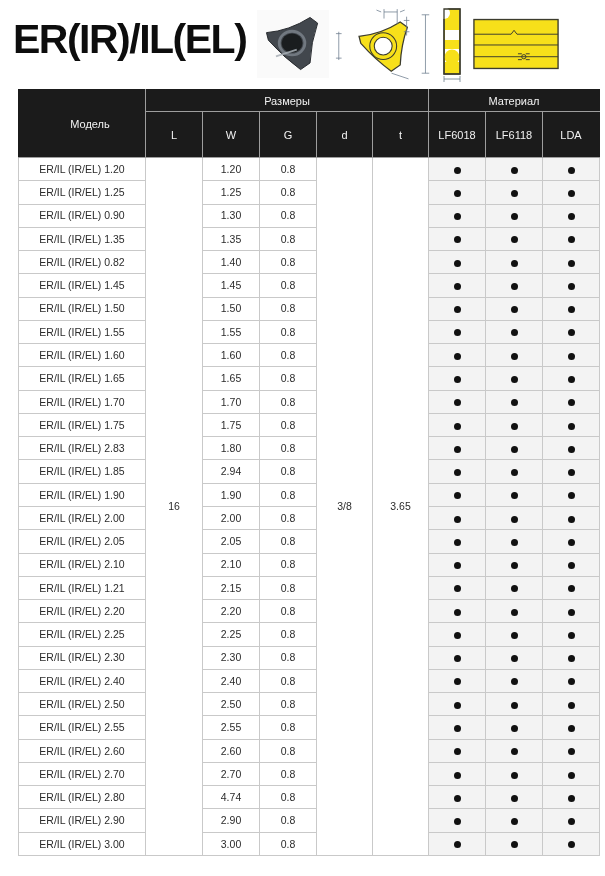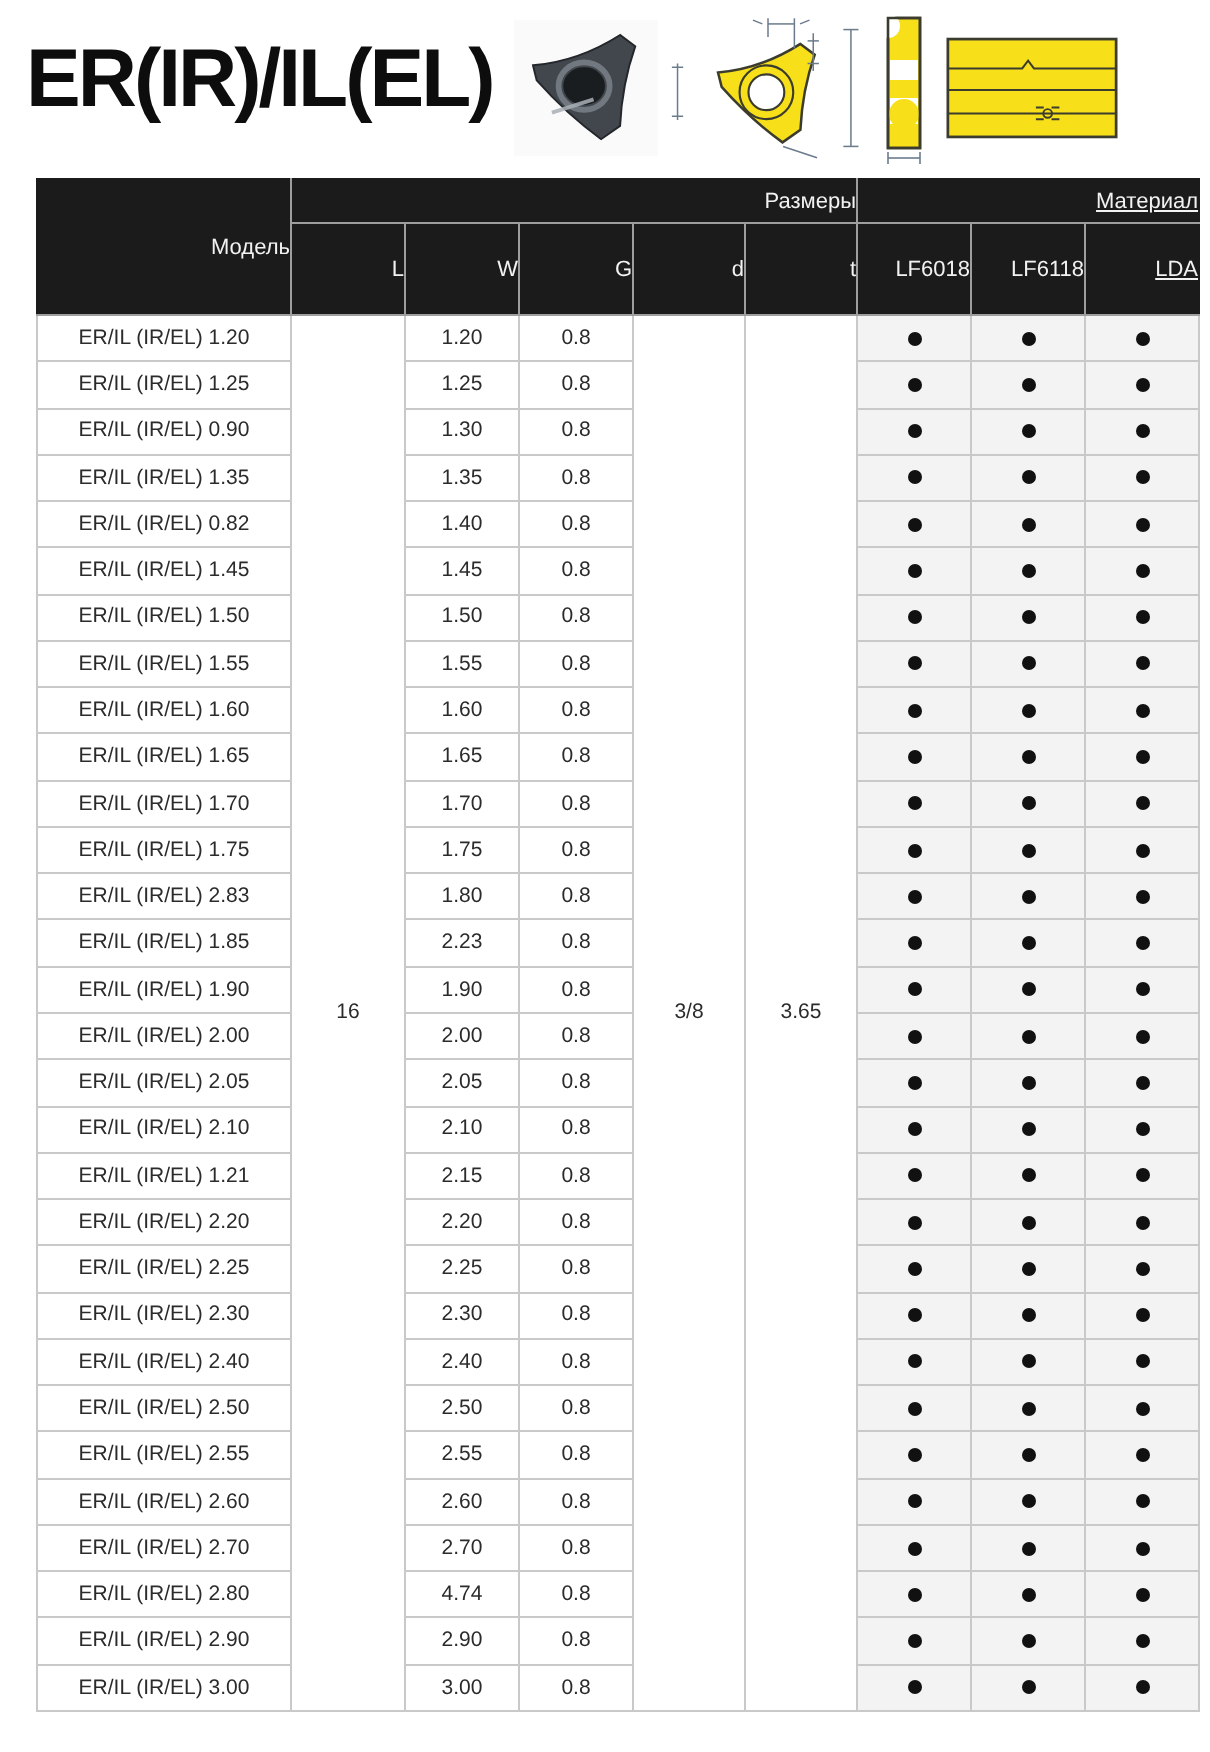--- a/index.html
+++ b/index.html
@@ -27,26 +27,26 @@
   .img-box{background:#fff;display:flex;align-items:center;justify-content:center;}
 
   table{
     border-collapse:collapse;table-layout:fixed;
     margin-left:18px;width:581px;
   }
   thead th{
     background:var(--header-bg);color:var(--header-text);
     font-weight:normal;font-size:11px;
     border:1px solid var(--header-divider);
-    padding:0;text-align:right;
+    padding:0;text-align:center;
   }
   thead tr.group-row th{height:22px;}
   thead tr.cols-row th{height:46px;}
   thead th.edge-left{border-left-color:var(--header-bg);padding-left:16px;}
-  thead th.edge-right{border-right-color:var(--header-bg);text-decoration:underline;}
+  thead th.edge-right{border-right-color:var(--header-bg);}
   thead th.edge-top{border-top-color:var(--header-bg);}
 
   tbody td{
     border:1px solid var(--body-border);
     height:23.27px;padding:0;
     font-size:10.5px;color:var(--body-text);
     text-align:center;vertical-align:middle;
     background:#ffffff;line-height:1;
   }
   tbody td.material-cell{background:var(--material-cell-bg);}
@@ -261,21 +261,21 @@
       <tr>
         <td class="model-cell">ER/IL (IR/EL) 2.83</td>
         <td class="dim-cell">1.80</td>
         <td class="dim-cell">0.8</td>
         <td class="material-cell"><span class="dot"></span></td>
         <td class="material-cell"><span class="dot"></span></td>
         <td class="material-cell"><span class="dot"></span></td>
       </tr>
       <tr>
         <td class="model-cell">ER/IL (IR/EL) 1.85</td>
-        <td class="dim-cell">2.23</td>
+        <td class="dim-cell">2.94</td>
         <td class="dim-cell">0.8</td>
         <td class="material-cell"><span class="dot"></span></td>
         <td class="material-cell"><span class="dot"></span></td>
         <td class="material-cell"><span class="dot"></span></td>
       </tr>
       <tr>
         <td class="model-cell">ER/IL (IR/EL) 1.90</td>
         <td class="dim-cell">1.90</td>
         <td class="dim-cell">0.8</td>
         <td class="material-cell"><span class="dot"></span></td>

